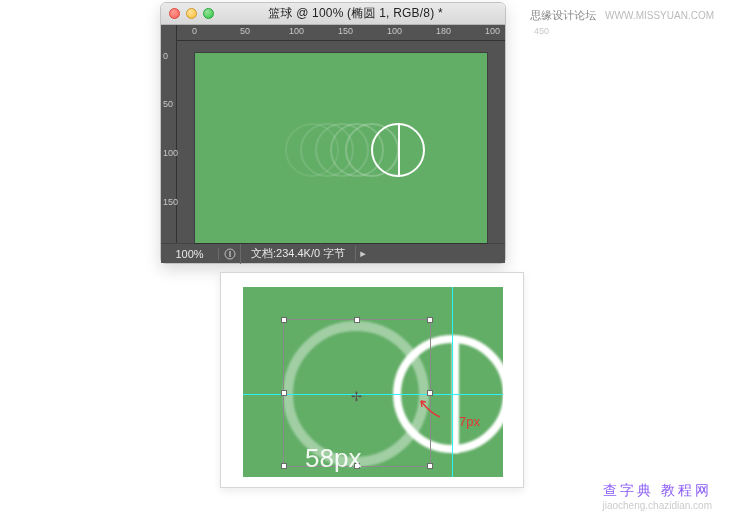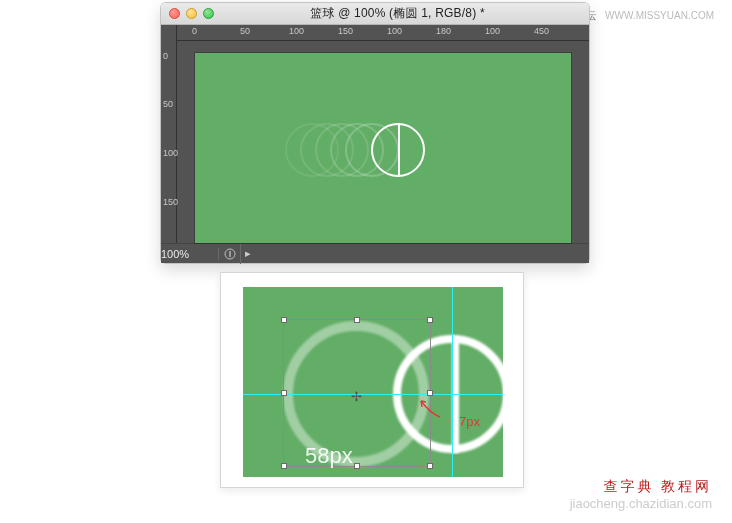--- a/index.html
+++ b/index.html
@@ -17,21 +17,21 @@
       right: 18px;
       font-size: 10px;
       color: #bbb;
     }
     .top-watermark .label { color: #888; font-size: 11px; margin-right: 6px; }
     
     .ps-window {
       position: absolute;
       top: 2px;
       left: 160px;
-      width: 430px;
+      width: 346px;
       background: #fff;
       border: 1px solid #c3c3c3;
       border-radius: 6px;
       box-shadow: 0 6px 16px rgba(0,0,0,0.15);
     }
     .titlebar {
       height: 22px;
       background: linear-gradient(#eaeaea, #d8d8d8);
       border-bottom: 1px solid #b5b5b5;
       display: flex;
@@ -110,21 +110,21 @@
       display: flex;
       align-items: center;
       color: #e8e8e8;
       font-size: 11px;
       border-top: 1px solid #444;
       border-radius: 0 0 6px 6px;
     }
     .status-zoom {
       width: 58px;
       padding: 0 0;
-      text-align: left;
+      text-align: center;
       border-right: 1px solid #6a6a6a;
     }
     .status-icon {
       width: 22px;
       height: 20px;
       display: flex;
       align-items: center;
       justify-content: center;
       border-right: 1px solid #6a6a6a;
     }
@@ -215,21 +215,21 @@
     .anchor-cross {
       position: absolute;
       left: 108px; top: 102px;
       color: #555;
       font-size: 13px;
     }
     .label58 {
       position: absolute;
       left: 62px; top: 156px;
       color: rgba(255,255,255,0.9);
-      font-size: 22px;
+      font-size: 26px;
       font-weight: 300;
     }
     .label7 {
       position: absolute;
       left: 192px;
       top: 127px;
       color: #e33737;
       font-size: 13px;
       margin-left: 24px;
     }
@@ -238,22 +238,22 @@
       left: 175px;
       top: 112px;
     }
     .bottom-watermark {
       position: absolute;
       right: 20px;
       bottom: 12px;
       text-align: right;
       color: #bbb;
     }
-    .bottom-watermark .big { font-size: 14px; color: #b91c1c; letter-spacing: 3px; font-family: Liberation Serif, serif; }
-    .bottom-watermark .small { font-size: 13px; color: #ccc; text-align: center; }
+    .bottom-watermark .big { font-size: 14px; color: #8b5cf6; letter-spacing: 3px; }
+    .bottom-watermark .small { font-size: 10px; color: #ccc; text-align: center; }
   </style>
 </head>
 <body>
 
 <div class="top-watermark">
   <span class="label">思缘设计论坛</span>
   <span>WWW.MISSYUAN.COM</span>
 </div>
 
 <div class="ps-window">
@@ -299,20 +299,21 @@
       </div>
     </div>
     <div class="statusbar">
       <div class="status-zoom">100%</div>
       <div class="status-icon">
         <svg width="12" height="12" viewBox="0 0 12 12">
             <circle cx="6" cy="6" r="5" fill="none" stroke="#bcbcbc" stroke-width="1"></circle>
             <rect x="5.3" y="3" width="1.4" height="6" fill="#bcbcbc"></rect>
           </svg>
       </div>
+      <div class="status-doc">文档:234.4K/0 字节</div>
       <div class="status-play">▸</div>
     </div>
   </div>
 </div>
 
 <div class="detail-panel">
   <div class="detail-canvas">
     <div class="big-circle-faded"></div>
     <div class="big-circle-solid"></div>
     <div class="big-circle-line"></div>

